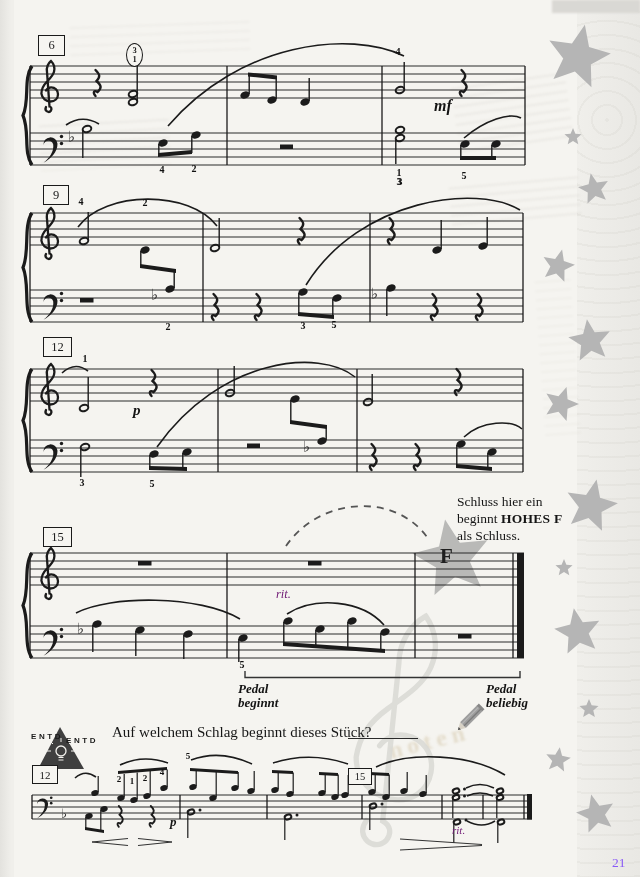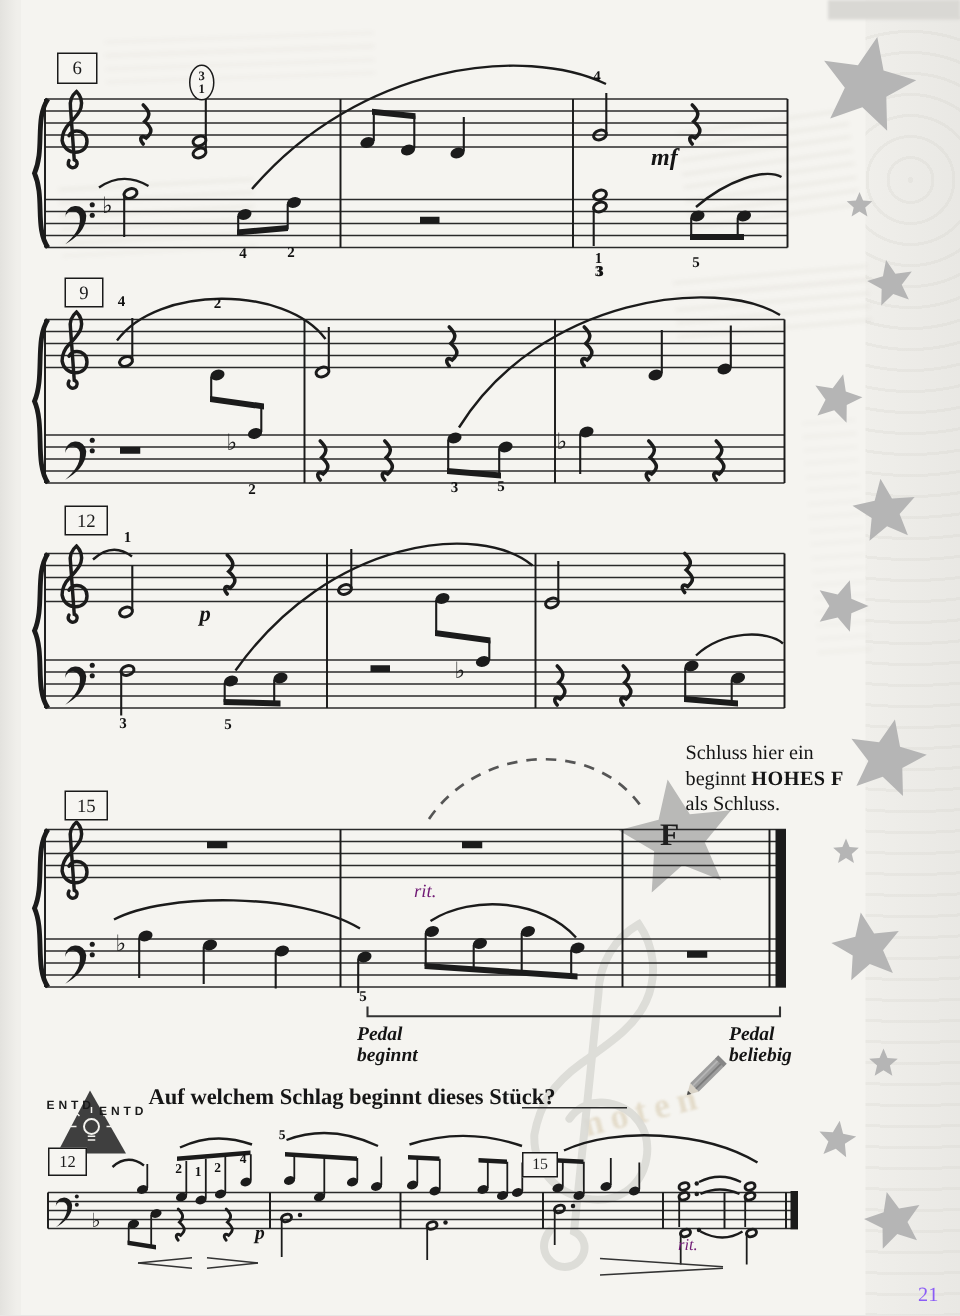--- a/index.html
+++ b/index.html
@@ -610,19 +610,19 @@
     <div>Pedal</div>
     <div>beginnt</div>
   </div>
   <div class="ov pedal" style="left:486px;top:682px;">
     <div>Pedal</div>
     <div>beliebig</div>
   </div>
 
   <div class="ov discover-word" style="left:31px;top:732px;">ENTD</div>
   <div class="ov discover-word" style="left:66px;top:736px;">ENTD</div>
-  <div class="ov question" style="left:99px;top:724px;font-weight:bold;">Auf welchem Schlag beginnt dieses Stück?</div>
+  <div class="ov question" style="left:112px;top:724px;">Auf welchem Schlag beginnt dieses Stück?</div>
   <div class="ov blankline" style="left:348px;top:738px;"></div>
 
   <div class="ov wmtext" style="left:388px;top:728px;z-index:1;">noten</div>
 
   <div class="ov pagenum" style="left:612px;top:855px;">21</div>
 </div>
 
 </body></html>

